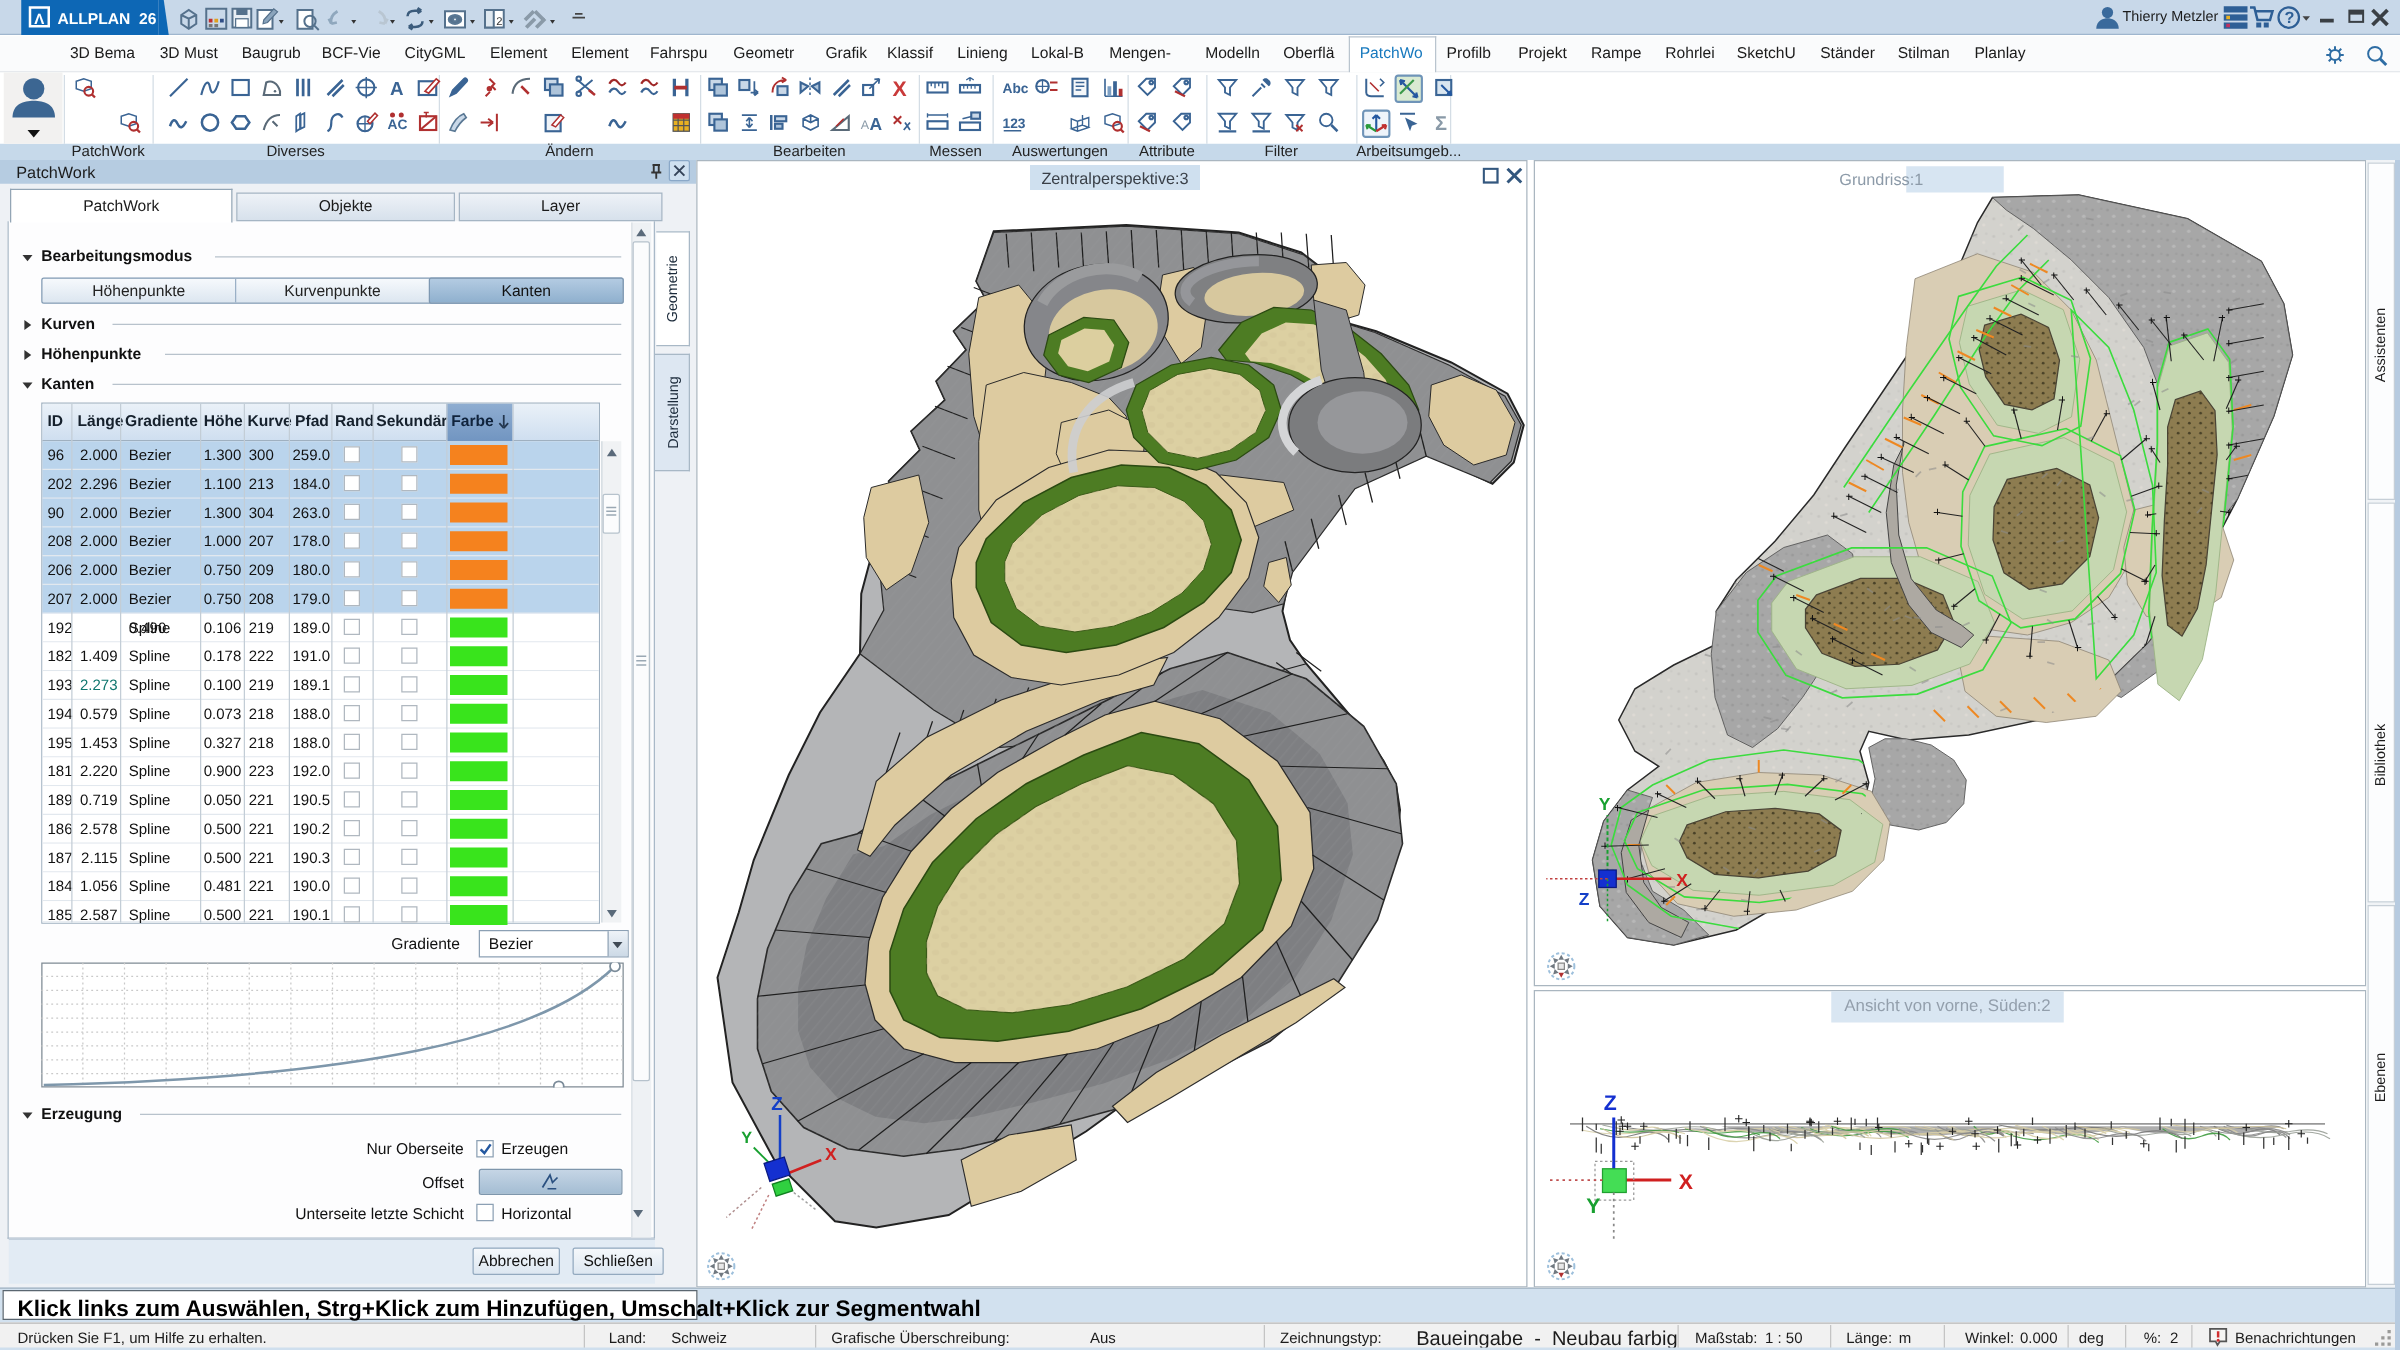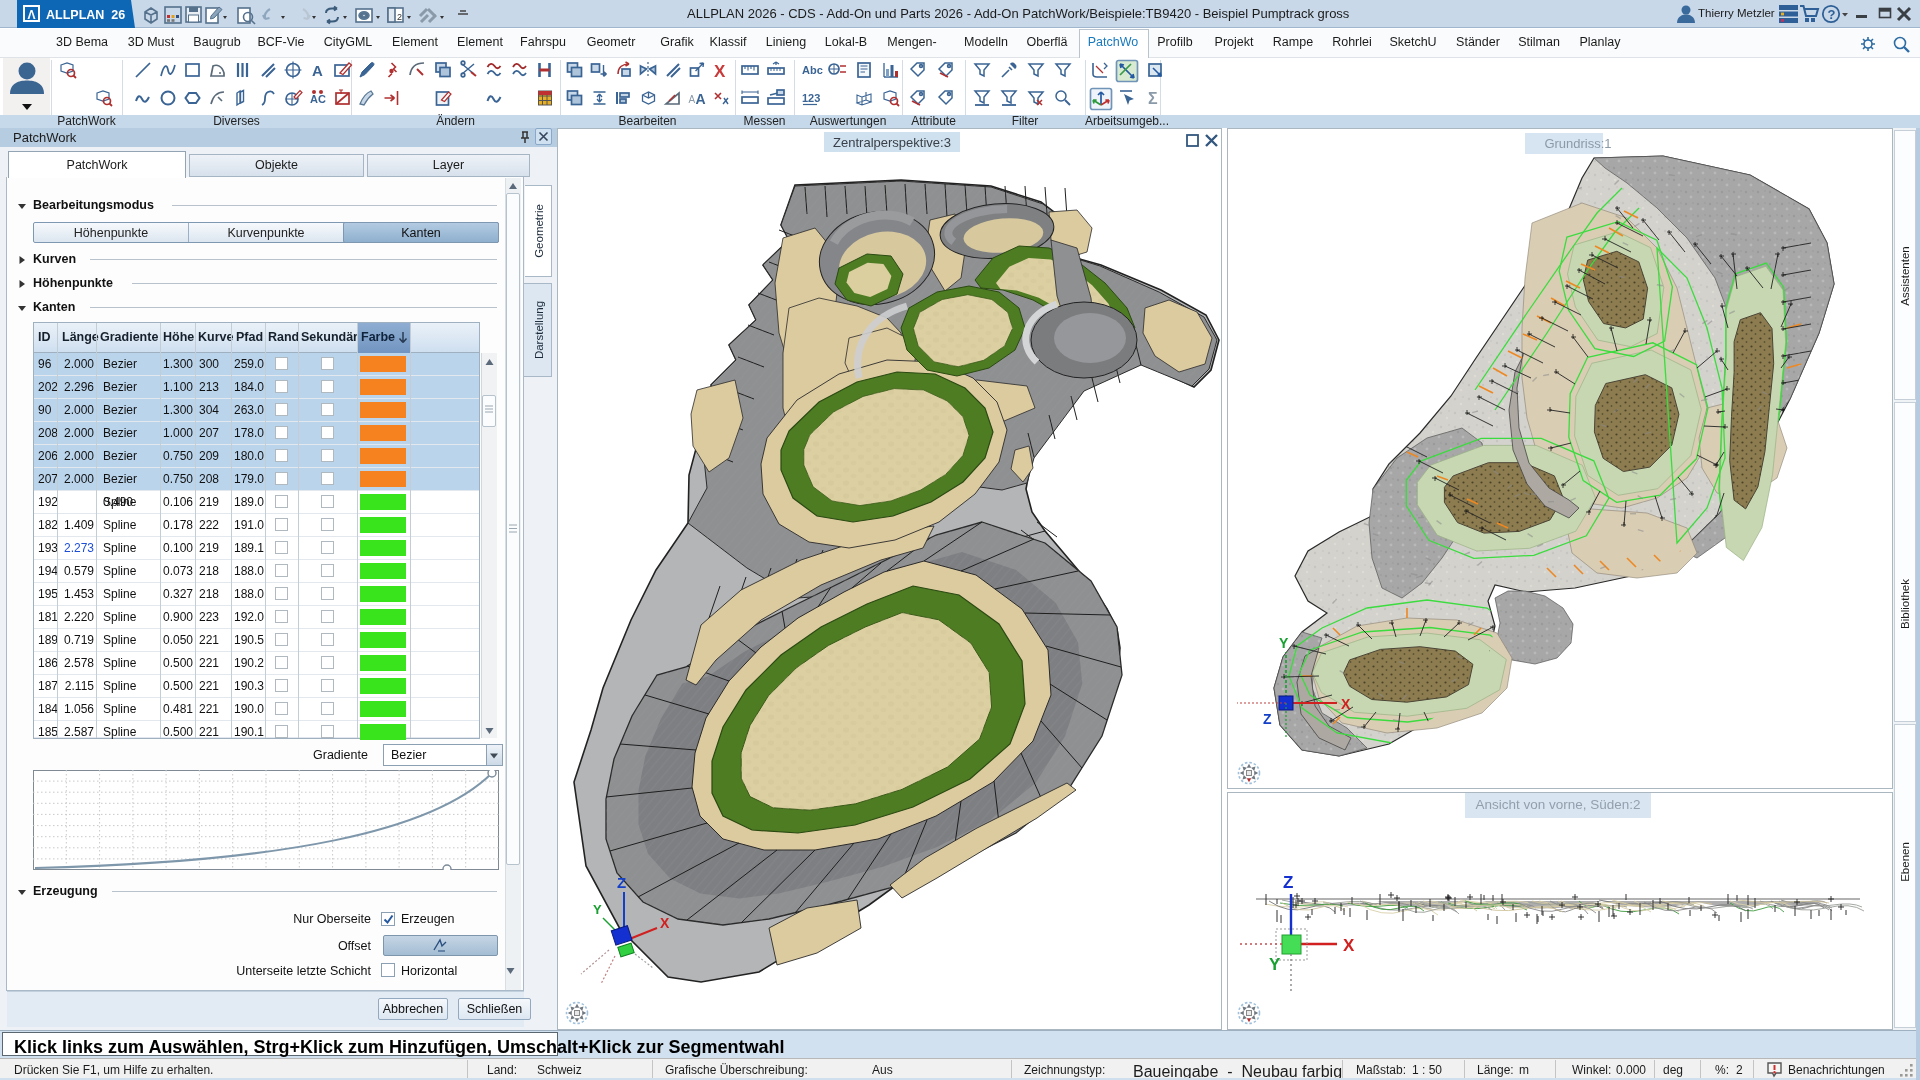--- a/index.html
+++ b/index.html
@@ -66,21 +66,20 @@
 <path d="M267 12 l4 0 l-2 3 z" fill="#333" stroke="none"></path>
 <g transform="translate(279,2)">
         <path d="M2 16 L9 9 M9 3 L16 10" stroke="#8a9aa8" stroke-width="3"></path>
         <path d="M1 10 L8 3 M10 16 L17 9" stroke="#8a9aa8" stroke-width="3"></path>
       </g>
 <path d="M300 12 l4 0 l-2 3 z" fill="#333" stroke="none"></path>
 <g transform="translate(318,4)">
         <path d="M0 6 L10 6 M2 3 L8 3" stroke="#444" stroke-width="1.4"></path>
       </g>
 </svg>
-<div class="abs tt" style="left:687px;top:6px;">ALLPLAN 2026 - CDS - Add-On und Parts 2026 - Add-On PatchWork/Beispiele:TB9420 - Beispiel Pumptrack gross</div>
 <svg class="abs" style="left:1675px;top:2px" width="240" height="24" viewBox="0 0 240 24">
 <g fill="#3a6a9c">
         <circle cx="11" cy="8" r="4.5"></circle>
         <path d="M2 21 C2 14 8 12.5 11 12.5 C14 12.5 20 14 20 21 Z"></path>
       </g>
 <text x="23" y="15" font-size="11.5" fill="#1b1b1b" font-family="Liberation Sans">Thierry Metzler</text>
 <g transform="translate(104,3)">
         <rect x="0" y="0" width="19" height="5" fill="#2e5f96"></rect>
         <rect x="0" y="6.5" width="19" height="5" fill="#2e5f96"></rect>
         <rect x="0" y="13" width="19" height="5" fill="#2e5f96"></rect>
@@ -625,21 +624,21 @@
 <div class="abs" style="left:62px;width:32px;text-align:right;top:518px;font-size:12px;color:#111;">1.409</div>
 <div class="abs" style="left:103px;width:50px;top:518px;font-size:12px;color:#111;">Spline</div>
 <div class="abs" style="left:163px;width:29px;text-align:right;top:518px;font-size:12px;color:#111;">0.178</div>
 <div class="abs" style="left:199px;width:26px;top:518px;font-size:12px;color:#111;">222</div>
 <div class="abs" style="left:234px;width:29px;text-align:right;top:518px;font-size:12px;color:#111;">191.0</div>
 <div class="abs" style="left:275px;top:518px;width:13px;height:13px;background:#fff;border:1px solid #b0b8c0;"></div>
 <div class="abs" style="left:321px;top:518px;width:13px;height:13px;background:#fff;border:1px solid #b0b8c0;"></div>
 <div class="abs" style="left:360px;top:517px;width:46px;height:16px;background:#39e41c;"></div>
 <div class="abs" style="left:34px;top:537px;width:445px;height:23px;background:#ffffff;border-bottom:1px solid #e2e8ee;"></div>
 <div class="abs" style="left:38px;width:16px;top:541px;font-size:12px;color:#111;">193</div>
-<div class="abs" style="left:62px;width:32px;text-align:right;top:541px;font-size:12px;color:#1d4ed8;">2.273</div>
+<div class="abs" style="left:62px;width:32px;text-align:right;top:541px;font-size:12px;color:#0f766e;">2.273</div>
 <div class="abs" style="left:103px;width:50px;top:541px;font-size:12px;color:#111;">Spline</div>
 <div class="abs" style="left:163px;width:29px;text-align:right;top:541px;font-size:12px;color:#111;">0.100</div>
 <div class="abs" style="left:199px;width:26px;top:541px;font-size:12px;color:#111;">219</div>
 <div class="abs" style="left:234px;width:29px;text-align:right;top:541px;font-size:12px;color:#111;">189.1</div>
 <div class="abs" style="left:275px;top:541px;width:13px;height:13px;background:#fff;border:1px solid #b0b8c0;"></div>
 <div class="abs" style="left:321px;top:541px;width:13px;height:13px;background:#fff;border:1px solid #b0b8c0;"></div>
 <div class="abs" style="left:360px;top:540px;width:46px;height:16px;background:#39e41c;"></div>
 <div class="abs" style="left:34px;top:560px;width:445px;height:23px;background:#ffffff;border-bottom:1px solid #e2e8ee;"></div>
 <div class="abs" style="left:38px;width:16px;top:564px;font-size:12px;color:#111;">194</div>
 <div class="abs" style="left:62px;width:32px;text-align:right;top:564px;font-size:12px;color:#111;">0.579</div>
@@ -1441,21 +1440,21 @@
 <text x="52" y="520" font-size="14" font-weight="bold" fill="#18a030" font-family="Liberation Sans">Y</text>
 <line x1="59" y1="575" x2="110" y2="575" stroke="#d02020" stroke-width="2"></line>
 <text x="114" y="581" font-size="14" font-weight="bold" fill="#d02020" font-family="Liberation Sans">X</text>
 <rect x="52" y="568" width="14" height="14" fill="#1430d0" stroke="#0a1a80"></rect>
 <text x="36" y="596" font-size="14" font-weight="bold" fill="#1440c8" font-family="Liberation Sans">Z</text>
 <line x1="59" y1="575" x2="59" y2="610" stroke="#18a030" stroke-width="1.2" stroke-dasharray="2 2"></line>
 <line x1="59" y1="575" x2="10" y2="575" stroke="#c04040" stroke-width="1.2" stroke-dasharray="2 2"></line>
 </g>
   </svg>
 <div class="abs" style="left:1525px;top:133px;width:78px;height:21px;background:#d7e5f2;"></div>
-<div class="abs" style="left:1539px;top:136px;width:78px;text-align:center;font-size:13px;color:#8c9aa8;">Grundriss:1</div>
+<div class="abs" style="left:1466px;top:136px;width:78px;text-align:center;font-size:13px;color:#8c9aa8;">Grundriss:1</div>
 <svg class="abs" style="left:1237px;top:761px" width="24" height="24" viewBox="0 0 24 24">
     <circle cx="12" cy="12" r="10.5" fill="none" stroke="#9ec0dc" stroke-width="1.6" stroke-dasharray="2.5 2"></circle>
     <path d="M12 2.8 L14.2 6.8 L9.8 6.8 Z" fill="#707880" transform="rotate(0 12 12)"></path>
     <path d="M12 2.8 L14.2 6.8 L9.8 6.8 Z" fill="#707880" transform="rotate(45 12 12)"></path>
     <path d="M12 2.8 L14.2 6.8 L9.8 6.8 Z" fill="#707880" transform="rotate(90 12 12)"></path>
     <path d="M12 2.8 L14.2 6.8 L9.8 6.8 Z" fill="#707880" transform="rotate(135 12 12)"></path>
     <path d="M12 2.8 L14.2 6.8 L9.8 6.8 Z" fill="#b03030" transform="rotate(180 12 12)"></path>
     <path d="M12 2.8 L14.2 6.8 L9.8 6.8 Z" fill="#707880" transform="rotate(225 12 12)"></path>
     <path d="M12 2.8 L14.2 6.8 L9.8 6.8 Z" fill="#707880" transform="rotate(270 12 12)"></path>
     <path d="M12 2.8 L14.2 6.8 L9.8 6.8 Z" fill="#707880" transform="rotate(315 12 12)"></path>

